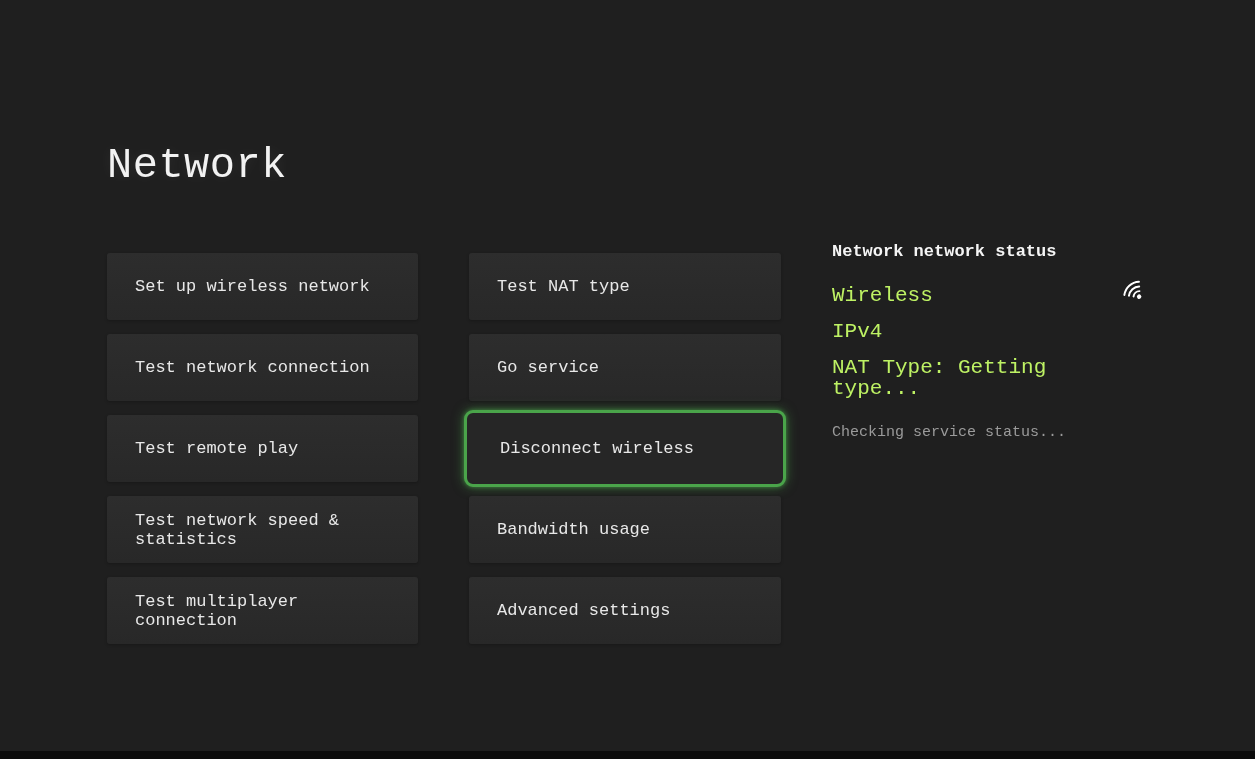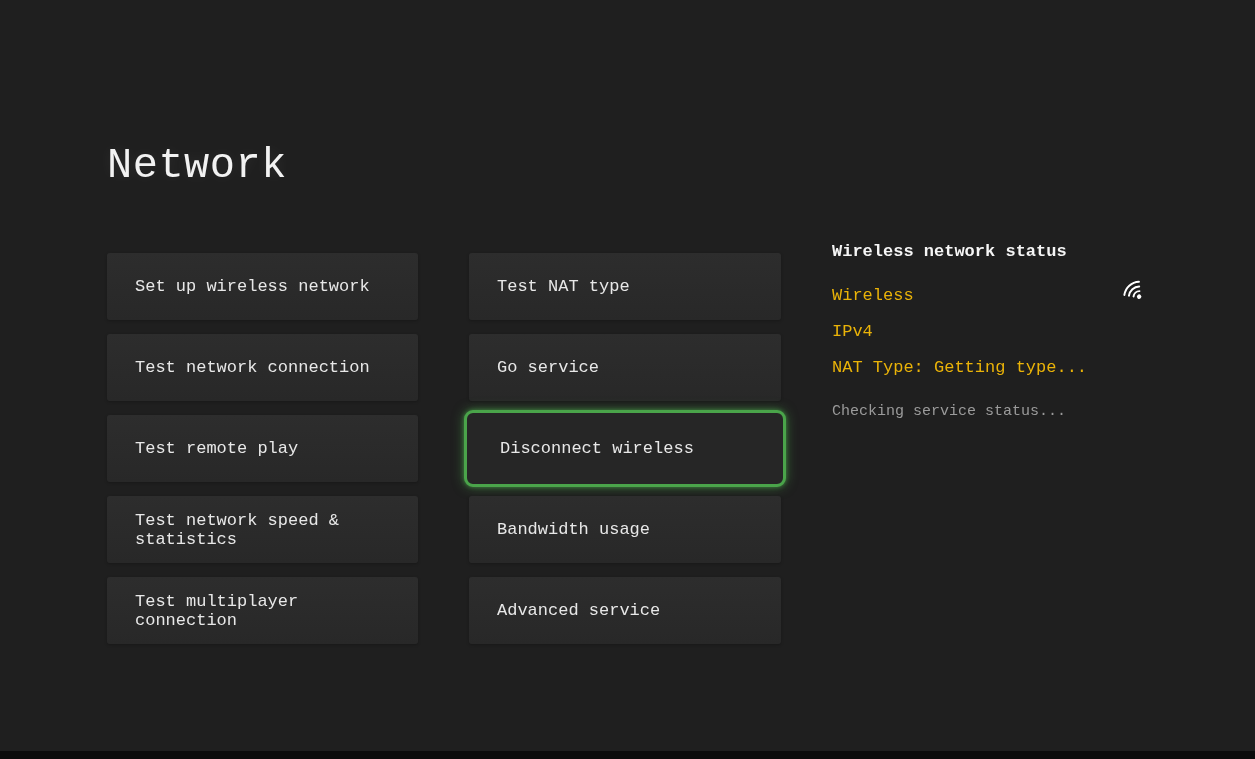--- a/index.html
+++ b/index.html
@@ -59,22 +59,22 @@
     left: 832px; top: 242px;
     width: 312px;
   }
   .status-title {
     font-size: 17px;
     font-weight: bold;
     color: #f5f5f5;
     margin-bottom: 24px;
   }
   .status-line {
-    font-size: 17px;
-    color: #eab308;
+    font-size: 21px;
+    color: #bef264;
     margin-bottom: 15px;
     line-height: 21px;
     position: relative;
   }
   .status-line .wifi-wrap {
     position: absolute;
     right: -4px; top: -8px;
   }
   .service-status {
     font-size: 15px;
@@ -102,25 +102,25 @@
     <div class="btn">Test remote play</div>
     <div class="btn">Test network speed &amp; statistics</div>
     <div class="btn">Test multiplayer connection</div>
   </div>
 
   <div class="col col-mid">
     <div class="btn">Test NAT type</div>
     <div class="btn">Go service</div>
     <div class="btn focused">Disconnect wireless</div>
     <div class="btn">Bandwidth usage</div>
-    <div class="btn">Advanced service</div>
+    <div class="btn">Advanced settings</div>
   </div>
 
   <div class="status-panel">
-    <div class="status-title">Wireless network status</div>
+    <div class="status-title">Network network status</div>
 
     <div class="status-line">
       <span>Wireless</span>
       <span class="wifi-wrap">
         <svg class="wifi" width="28" height="28" viewBox="0 0 24 24">
           <circle cx="12" cy="18.6" r="1.9" fill="#ffffff"></circle>
           <path d="M8.6 15.2 a5.3 5.3 0 0 1 6.8 0" stroke="#ffffff" stroke-width="1.7" fill="none" stroke-linecap="round"></path>
           <path d="M6.1 12.1 a9.2 9.2 0 0 1 11.8 0" stroke="#ffffff" stroke-width="1.7" fill="none" stroke-linecap="round"></path>
           <path d="M3.6 9.0 a13.1 13.1 0 0 1 16.8 0" stroke="#ffffff" stroke-width="1.7" fill="none" stroke-linecap="round"></path>
         </svg>

